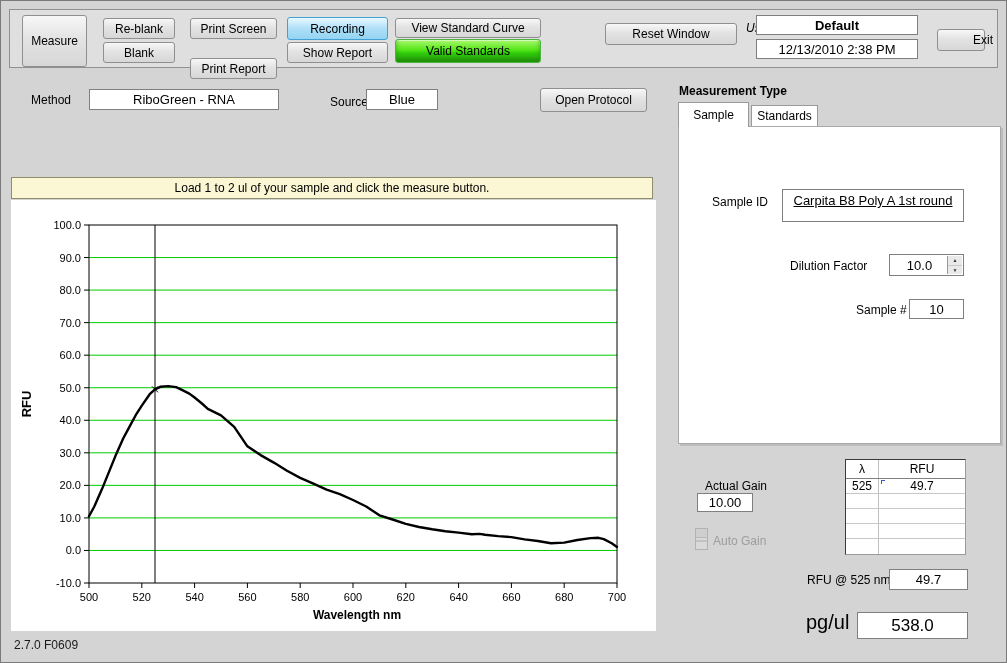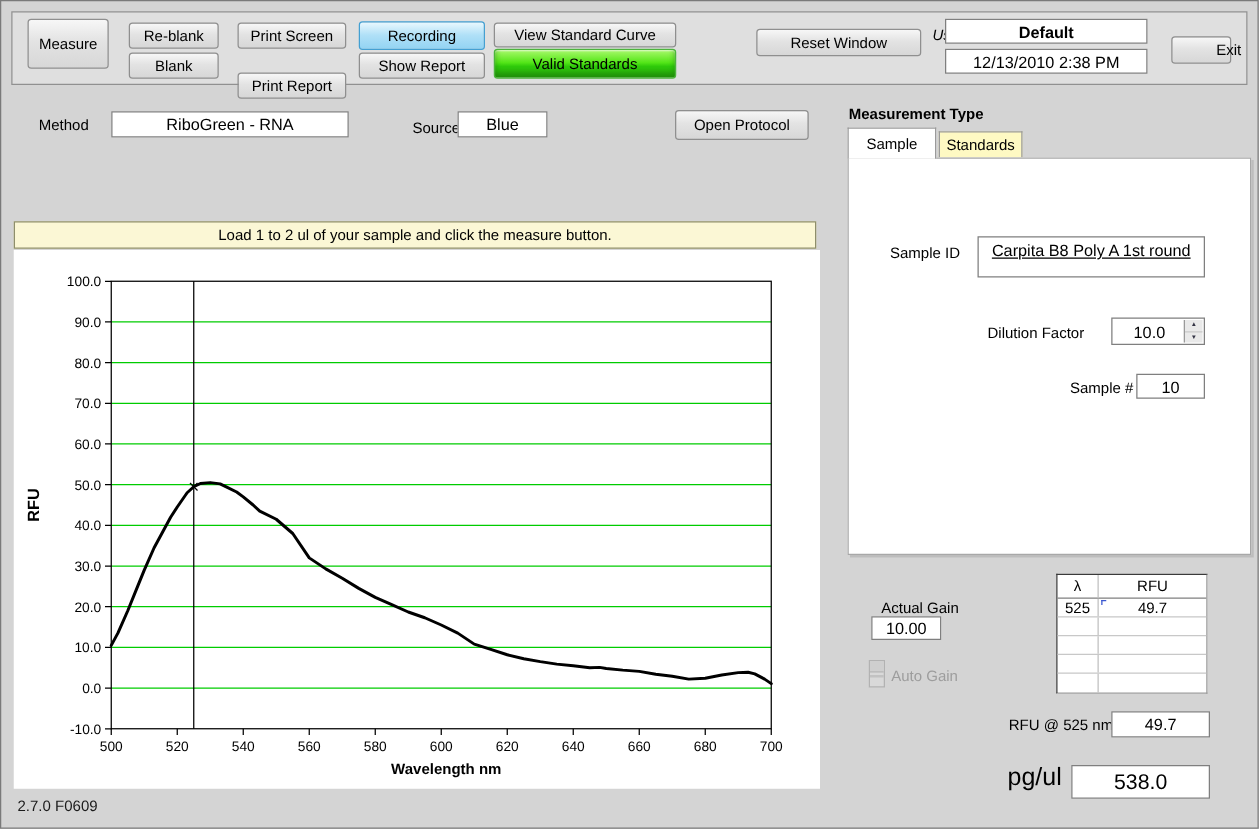--- a/index.html
+++ b/index.html
@@ -31,21 +31,21 @@
   .toolbar { position:absolute; left:8px; top:8px; width:989px; height:59px; background:#dfdfdf; border:1px solid #909090; }
   .banner {
     position:absolute; left:10px; top:176px; width:642px; height:22px;
     background:#fbf7d5; border:1px solid #8e8e6b; text-align:center; line-height:20px; font-size:12px;
   }
   .chartpane { position:absolute; left:10px; top:199px; width:645px; height:431px; background:#ffffff; }
   svg text { font-family:"Liberation Sans", sans-serif; }
   .mt-title { font-weight:bold; font-size:12px; }
   .tab { position:absolute; border:1px solid #9a9a9a; border-bottom:none; text-align:center; }
   .tab-active { background:#ffffff; z-index:2; line-height:25px; }
-  .tab-inactive { background:#fef9c3; line-height:21px; }
+  .tab-inactive { background:#ffffff; line-height:21px; }
   .panel { position:absolute; background:#ffffff; border:1px solid #a8a8a8; box-shadow:2px 2px 0 #bdbdbd; }
   .spin { position:absolute; right:1px; top:1px; width:15px; height:18px; border-left:1px solid #9a9a9a; background:#e9e9e9; display:flex; flex-direction:column; }
   .spin div { flex:1; font-size:5px; line-height:9px; text-align:center; color:#334; border-bottom:1px solid #c9c9c9; }
   .spin div:last-child { border-bottom:none; }
   .rtable { position:absolute; left:844px; top:458px; width:121px; background:#fff;
     border-top:1px solid #3a3a3a; border-left:1px solid #3a3a3a; border-right:1px solid #9a9a9a; border-bottom:1px solid #9a9a9a; }
   .rtable .hdr { display:flex; height:19px; border-bottom:1px solid #808080; font-size:12px; }
   .rtable .row { display:flex; height:15px; border-bottom:1px solid #c8c8c8; font-size:12px; position:relative; }
   .rtable .row:last-child { border-bottom:none; }
   .c1 { width:33px; border-right:1px solid #c0c0c0; display:flex; align-items:center; justify-content:center; }
@@ -56,21 +56,21 @@
   .toggle .t-top { height:9px; background:#cfcfcf; border-bottom:1px solid #b8b8b8; }
   .toggle .t-line { height:2px; background:#c2c2c2; margin-top:2px; }
   .footer-version { position:absolute; left:13px; top:637px; font-size:12px; color:#1a1a1a; }
 </style>
 </head>
 <body>
 
 <div class="app">
 
   <div class="toolbar">
-    <button class="btn" style="left:12px;top:5px;width:65px;height:40px;text-align:right;">Measure</button>
+    <button class="btn" style="left:12px;top:5px;width:65px;height:52px;text-align:right;">Measure</button>
 
     <button class="btn" style="left:93px;top:8px;width:72px;height:21px;">Re-blank</button>
     <button class="btn" style="left:93px;top:32px;width:72px;height:21px;">Blank</button>
 
     <button class="btn" style="left:180px;top:8px;width:87px;height:21px;">Print Screen</button>
     <button class="btn" style="left:180px;top:48px;width:87px;height:21px;">Print Report</button>
 
     <button class="btn btn-recording" style="left:277px;top:7px;width:101px;height:23px;">Recording</button>
     <button class="btn" style="left:277px;top:32px;width:101px;height:21px;">Show Report</button>
 

